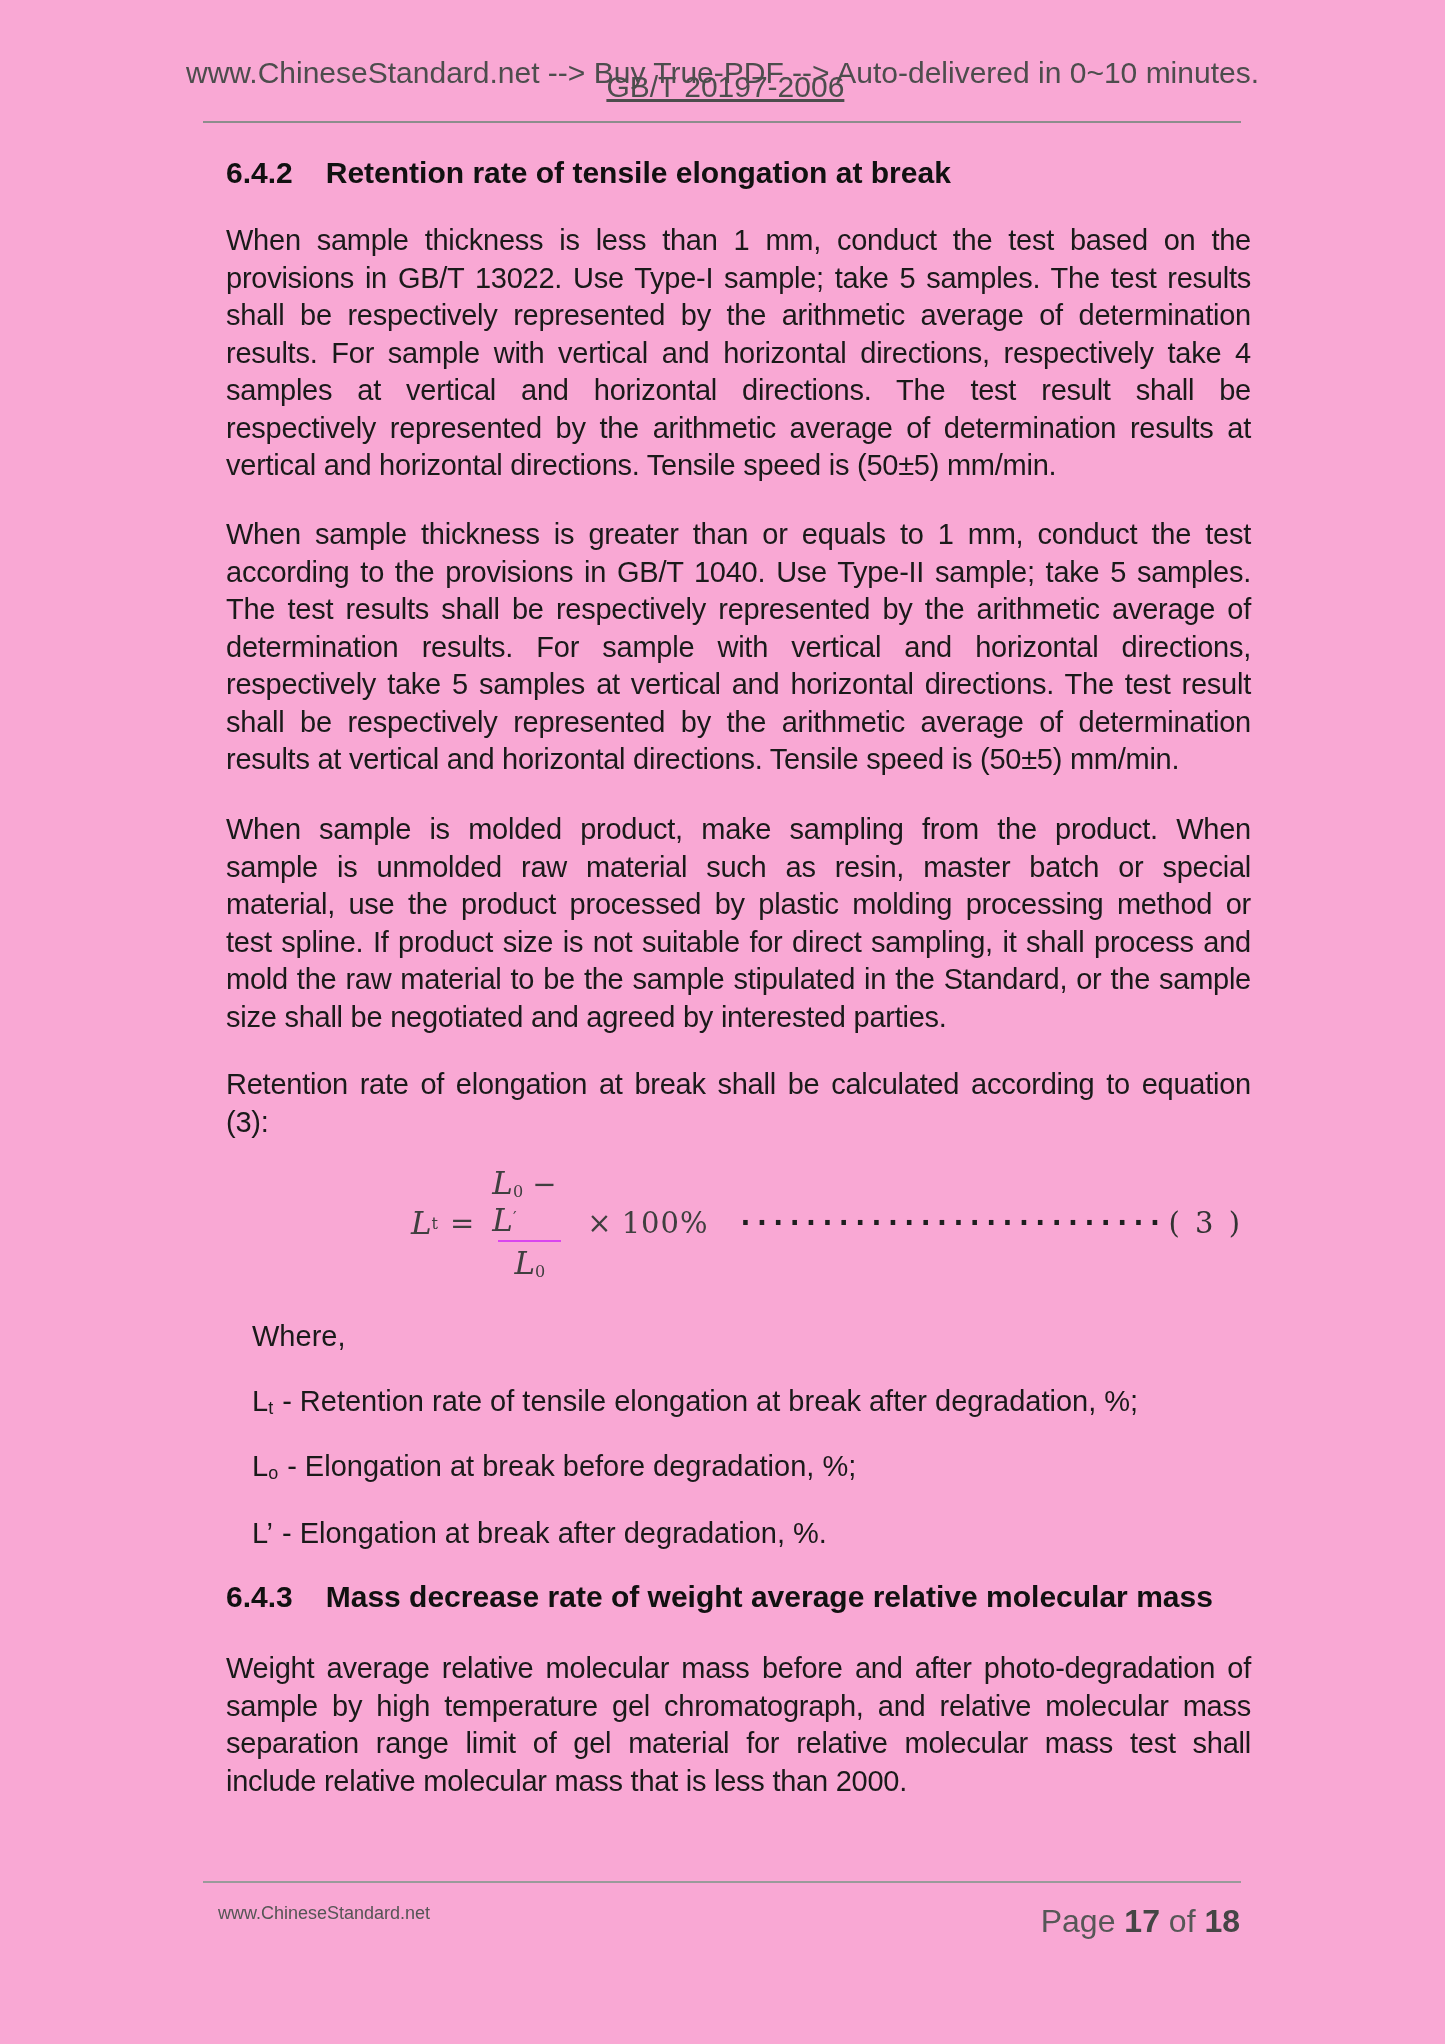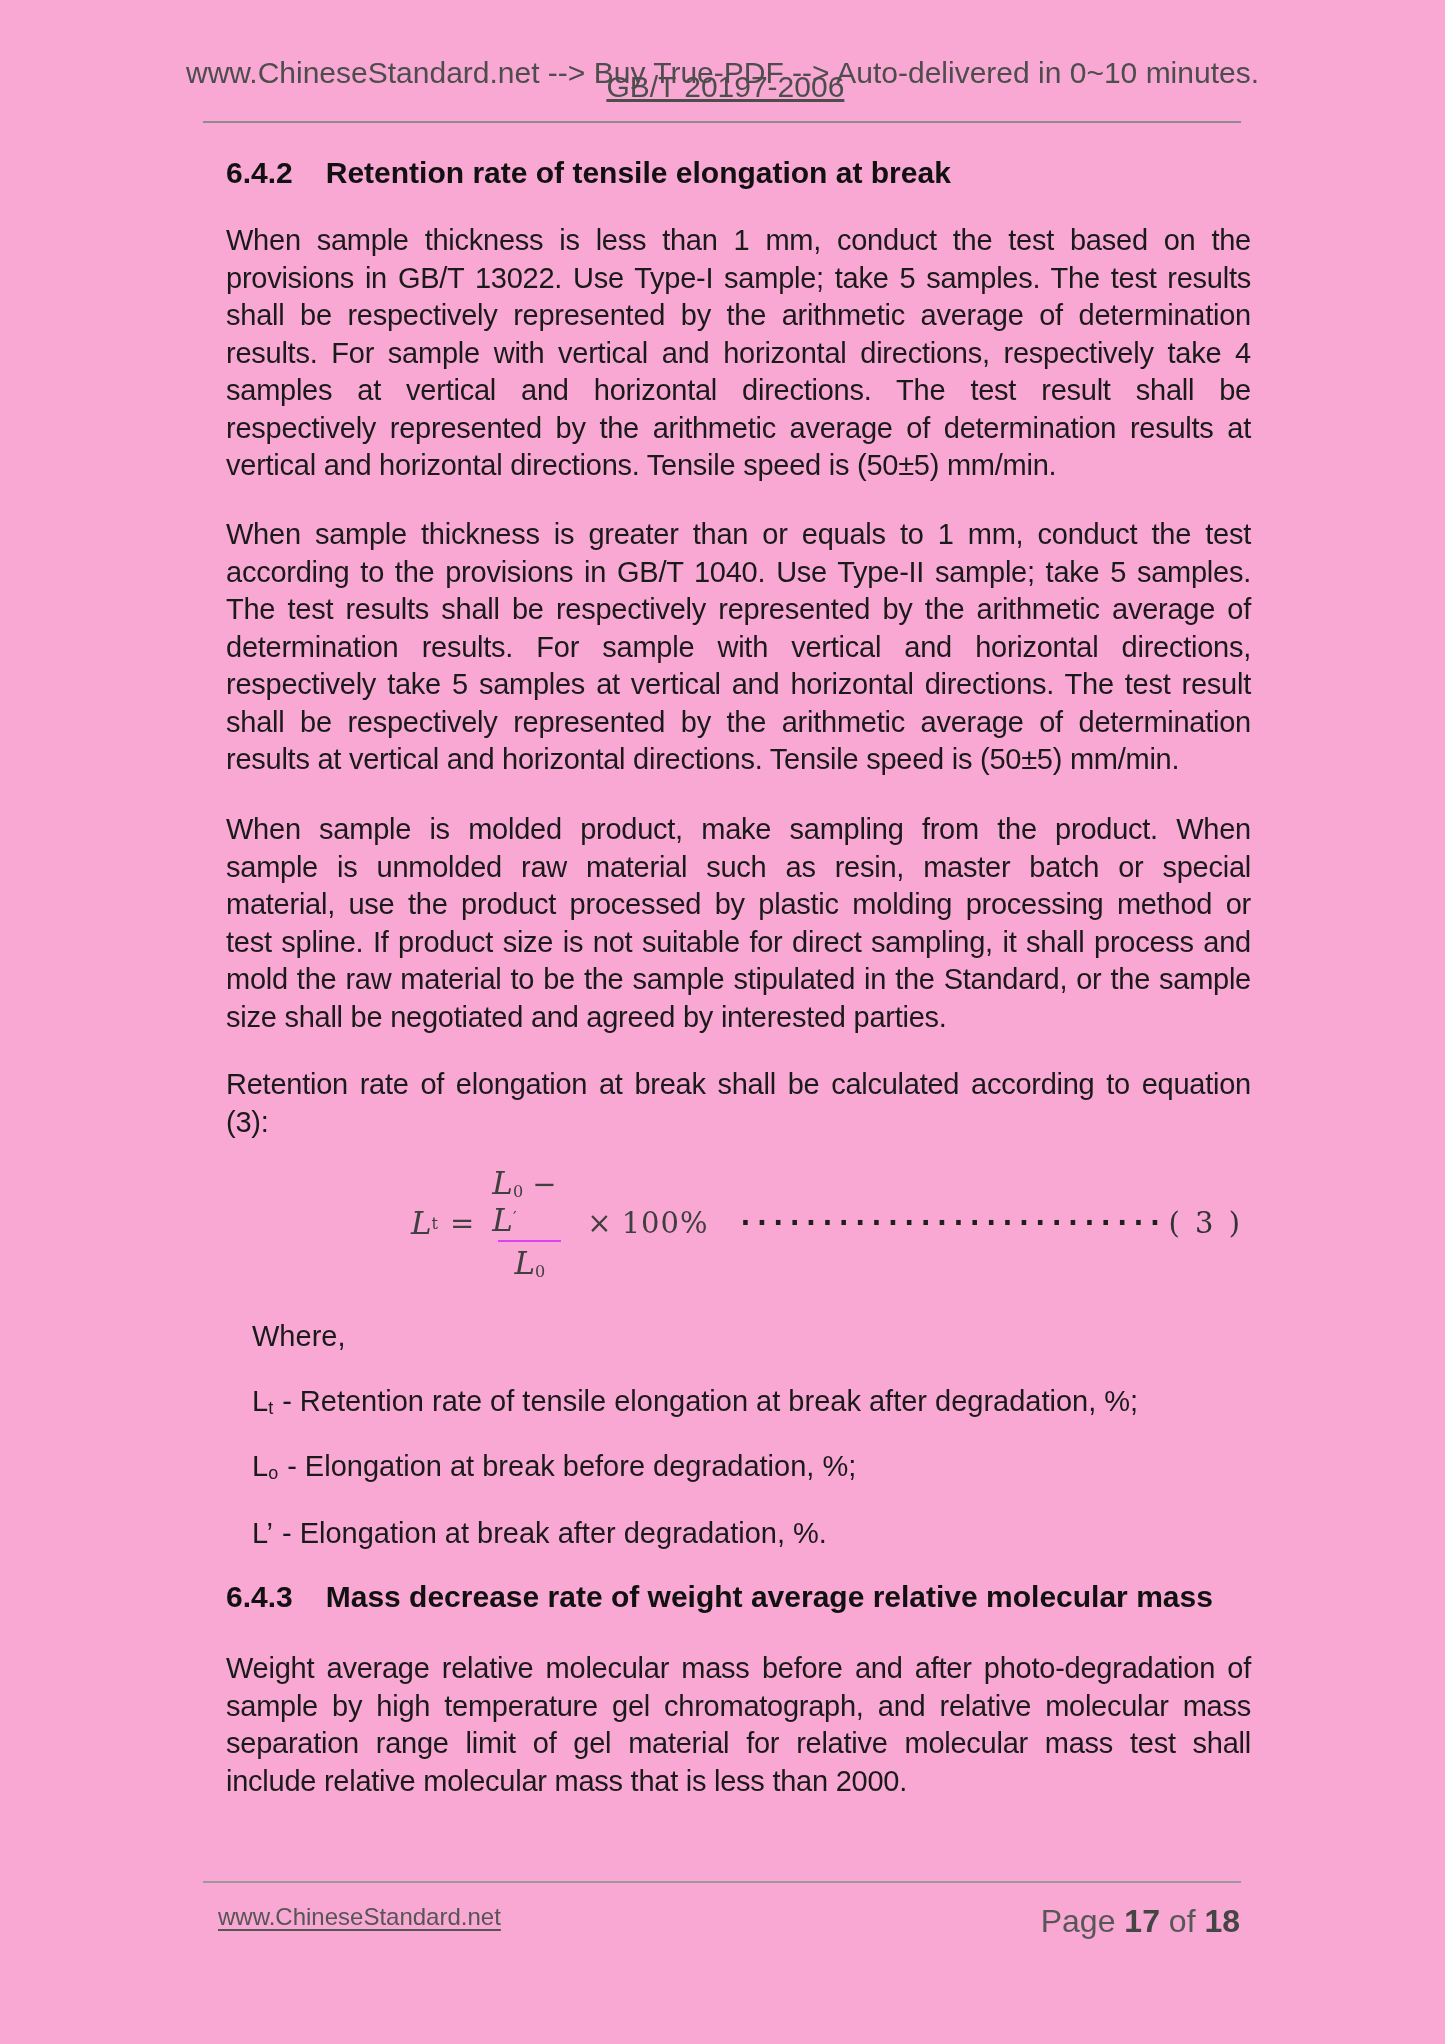--- a/index.html
+++ b/index.html
@@ -50,22 +50,22 @@
   .eq-times{font-size:29px;margin:0 10px 0 14px;}
   .eq-factor{font-size:29px;letter-spacing:1px;}
   .leader{
     font-family:"DejaVu Sans",sans-serif;font-weight:bold;font-size:26px;
     letter-spacing:6.5px;color:#1f1f1f;margin-left:32px;white-space:nowrap;overflow:hidden;
   }
   .eq-label{font-size:29px;letter-spacing:3px;margin-left:2px;color:#333333;white-space:nowrap;}
 
   
   .footer-site{
-    position:absolute;left:218px;top:1903px;font-size:24px;color:#555555;
-    text-decoration:underline;text-underline-offset:4px;cursor:pointer;white-space:nowrap;
+    position:absolute;left:218px;top:1903px;font-size:18px;color:#555555;
+    text-underline-offset:4px;cursor:pointer;white-space:nowrap;
   }
   .footer-page{position:absolute;top:1903px;right:205px;font-size:32px;color:#575757;white-space:nowrap;}
   .footer-page .pnum{font-weight:bold;color:#454545;}
 </style>
 </head>
 <body>
 
 <div class="page">
 
   <div class="banner">www.ChineseStandard.net --&gt; Buy True-PDF --&gt; Auto-delivered in 0~10 minutes.</div>

